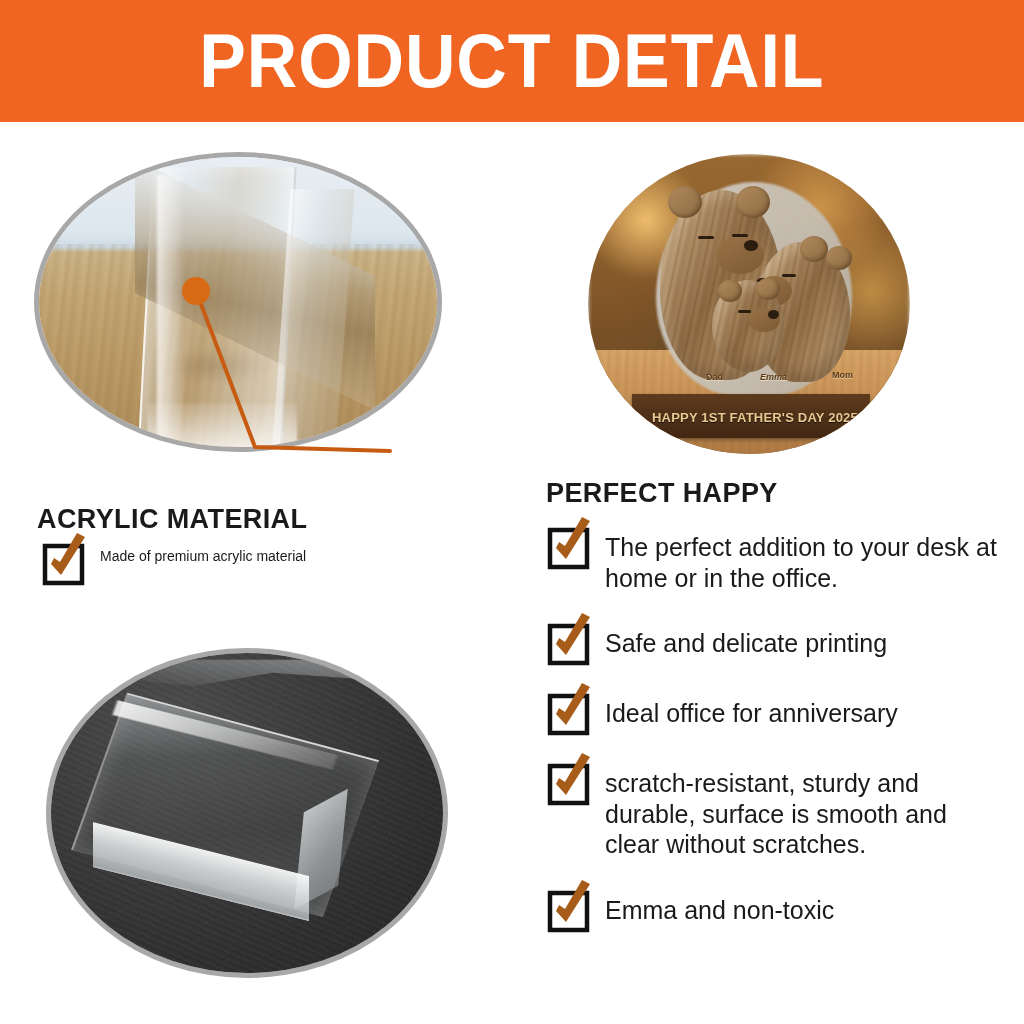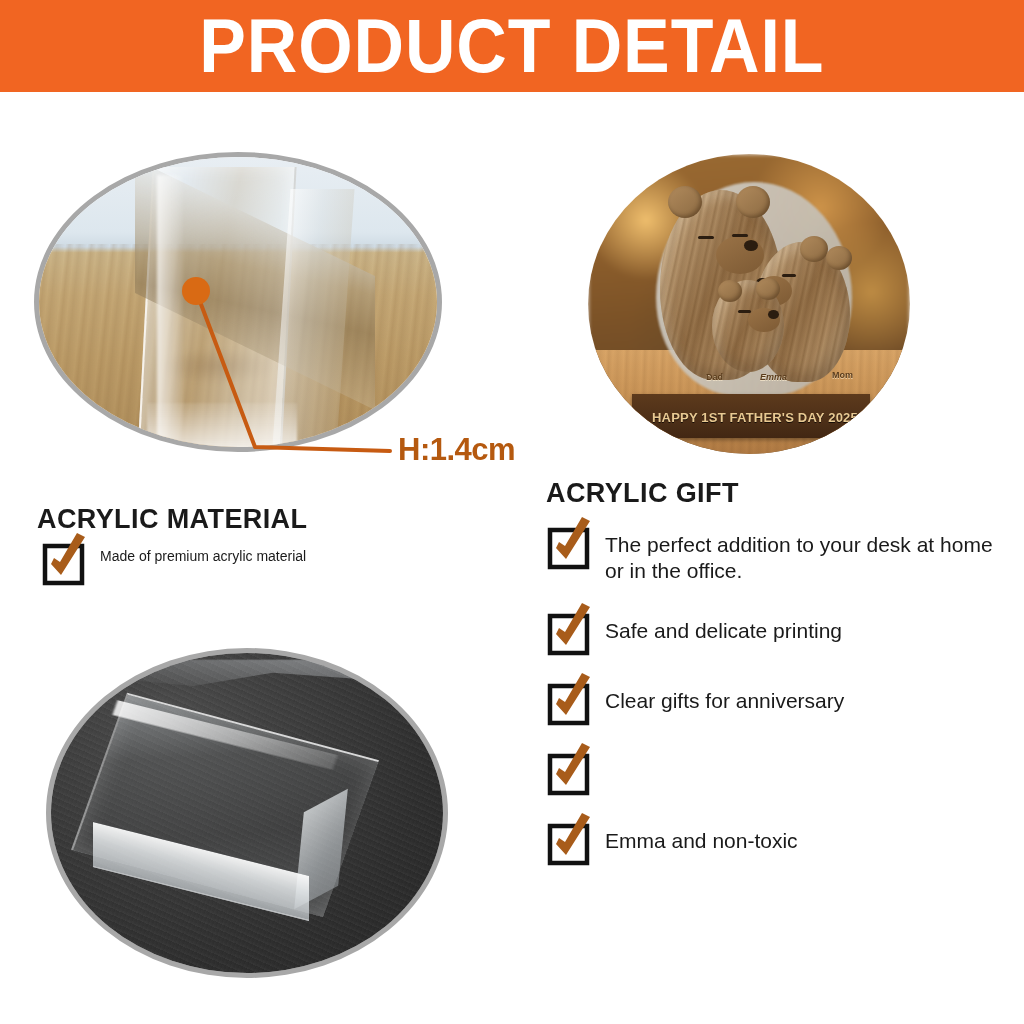--- a/index.html
+++ b/index.html
@@ -18,21 +18,21 @@
     background: #ffffff;
     overflow: hidden;
   }
 
   
   .banner {
     position: absolute;
     left: 0;
     top: 0;
     width: 1024px;
-    height: 92px;
+    height: 122px;
     background: #F16522;
     display: flex;
     align-items: center;
     justify-content: center;
   }
   .banner-title {
     color: #ffffff;
     font-family: "Liberation Sans Narrow", "Liberation Sans", sans-serif;
     font-weight: bold;
     font-size: 76px;
@@ -346,21 +346,21 @@
   .checkbox-icon {
     position: relative;
     flex: 0 0 auto;
     width: 38px;
     height: 38px;
     margin-right: 18px;
     margin-top: 2px;
   }
   .checkbox-icon svg { position: absolute; left: -6px; top: -12px; overflow: visible; }
   .check-text {
-    font-size: 21px;
+    font-size: 25px;
     line-height: 1.22;
     color: #1a1a1a;
     padding-top: 5px;
   }
   #checklist-acrylic .check-text { font-size: 14px; text-align: center; }
 </style>
 </head>
 <body>
 
 <div id="page">
@@ -380,21 +380,20 @@
       <div class="acrylic-right-face"></div>
       <div class="acrylic-highlight"></div>
       <div class="acrylic-base-glow"></div>
     </div>
   </div>
 
   <svg id="dimension-callout" viewBox="0 0 360 200" width="360" height="200">
     <polyline points="26,16 85,172 220,176" fill="none" stroke="#C75B12" stroke-width="4" stroke-linejoin="round" stroke-linecap="round"></polyline>
     <circle cx="26" cy="16" r="14" fill="#D96A14"></circle>
   </svg>
-  <div id="dimension-label">H:1.4cm</div>
 
   <div class="oval" id="photo-bear">
     <div class="photo-inner bear-scene">
       <div class="bear-bg"></div>
       <div class="bear-table"></div>
 
       <div class="bear-figure">
         <div class="bear-halo"></div>
 
         <div class="bear-body bear-dad">
@@ -454,21 +453,21 @@
       <span class="checkbox-icon">
         <svg width="52" height="54" viewBox="0 0 52 54">
           <rect x="7" y="13" width="37" height="37" fill="#ffffff" stroke="#111111" stroke-width="4.5"></rect>
           <path d="M13 31 L23 42 L47 4 L39 0 L22 29 L16 25 Z" fill="#A85C1A"></path>
         </svg>
       </span>
       <span class="check-text">Made of premium acrylic material</span>
     </div>
   </div>
 
-  <div class="section-heading" id="heading-perfect-gift">ACRYLIC GIFT</div>
+  <div class="section-heading" id="heading-perfect-gift">PERFECT HAPPY</div>
 
   <div class="checklist" id="checklist-gift">
 
     <div class="check-item">
       <span class="checkbox-icon">
         <svg width="52" height="54" viewBox="0 0 52 54">
           <rect x="7" y="13" width="37" height="37" fill="#ffffff" stroke="#111111" stroke-width="4.5"></rect>
           <path d="M13 31 L23 42 L47 4 L39 0 L22 29 L16 25 Z" fill="#A85C1A"></path>
         </svg>
       </span>
@@ -485,30 +484,31 @@
       <span class="check-text">Safe and delicate printing</span>
     </div>
 
     <div class="check-item">
       <span class="checkbox-icon">
         <svg width="52" height="54" viewBox="0 0 52 54">
           <rect x="7" y="13" width="37" height="37" fill="#ffffff" stroke="#111111" stroke-width="4.5"></rect>
           <path d="M13 31 L23 42 L47 4 L39 0 L22 29 L16 25 Z" fill="#A85C1A"></path>
         </svg>
       </span>
-      <span class="check-text">Clear gifts for anniversary</span>
+      <span class="check-text">Ideal office for anniversary</span>
     </div>
 
     <div class="check-item">
       <span class="checkbox-icon">
         <svg width="52" height="54" viewBox="0 0 52 54">
           <rect x="7" y="13" width="37" height="37" fill="#ffffff" stroke="#111111" stroke-width="4.5"></rect>
           <path d="M13 31 L23 42 L47 4 L39 0 L22 29 L16 25 Z" fill="#A85C1A"></path>
         </svg>
       </span>
+      <span class="check-text">scratch-resistant, sturdy and durable, surface is smooth and clear without scratches.</span>
     </div>
 
     <div class="check-item">
       <span class="checkbox-icon">
         <svg width="52" height="54" viewBox="0 0 52 54">
           <rect x="7" y="13" width="37" height="37" fill="#ffffff" stroke="#111111" stroke-width="4.5"></rect>
           <path d="M13 31 L23 42 L47 4 L39 0 L22 29 L16 25 Z" fill="#A85C1A"></path>
         </svg>
       </span>
       <span class="check-text">Emma and non-toxic</span>

